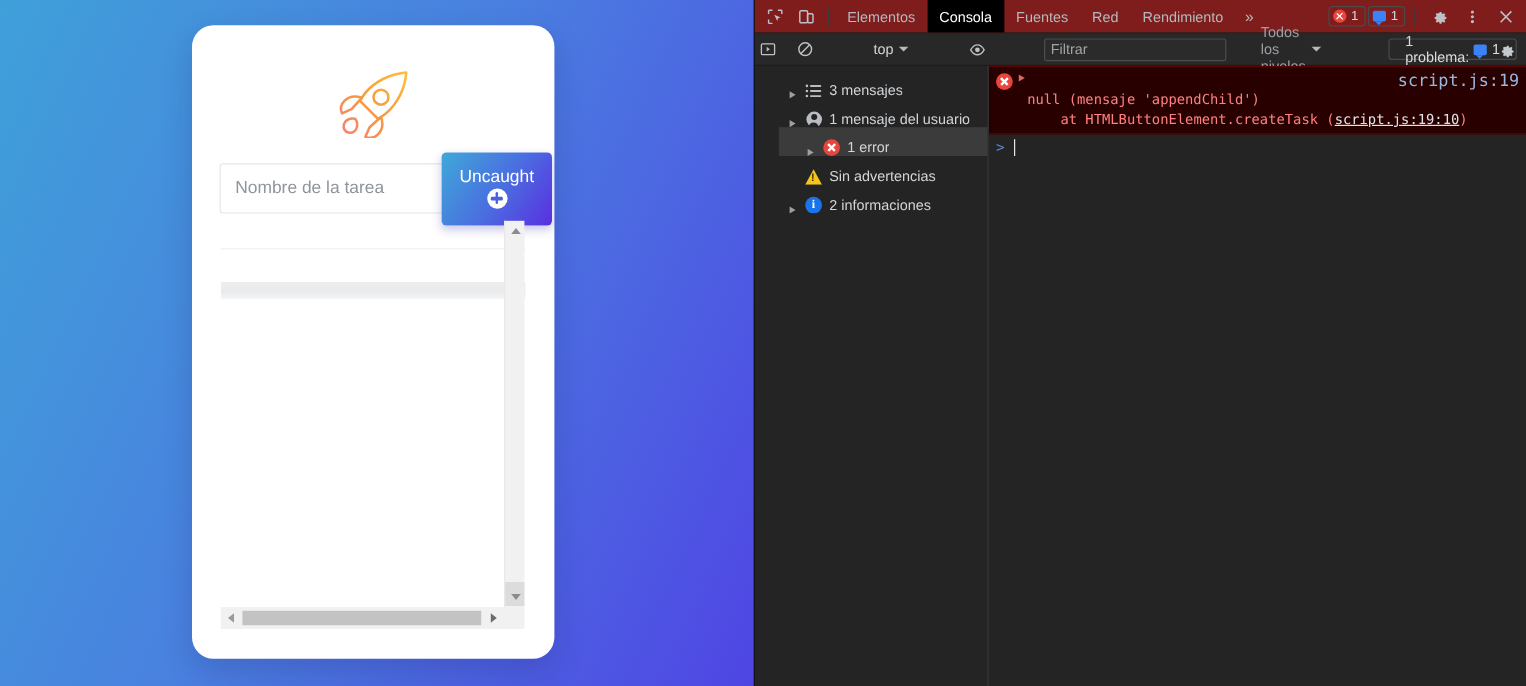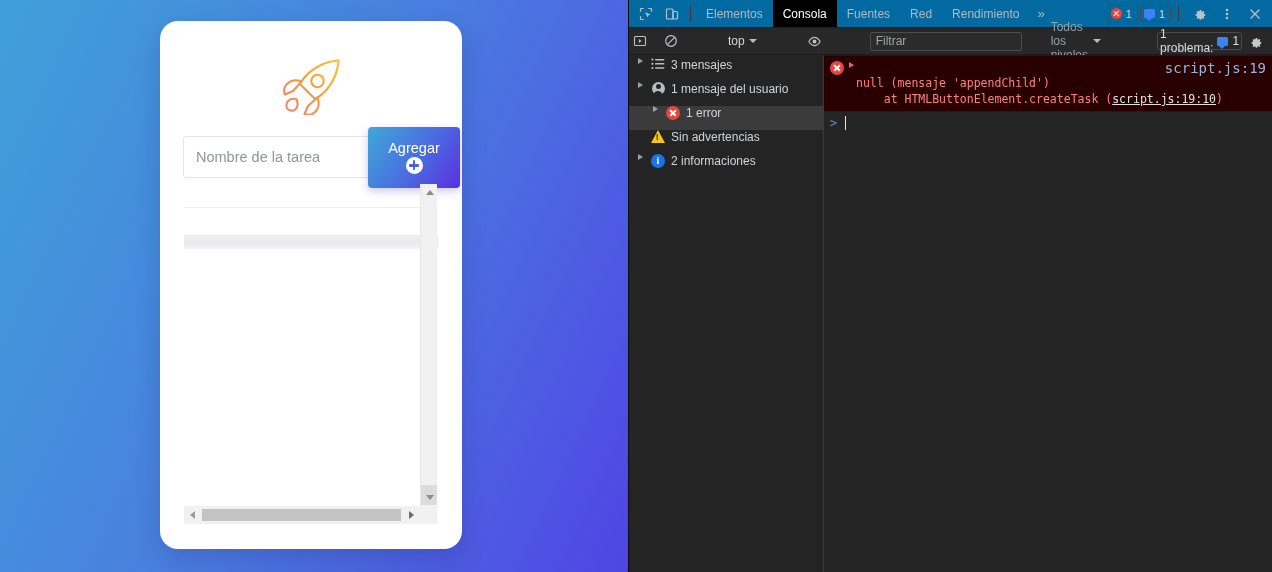--- a/index.html
+++ b/index.html
@@ -207,21 +207,21 @@
     background: #242424;
     color: #c9cdd1;
     font-size: 12px;
     border-left: 1px solid #0c0c0c;
     box-sizing: border-box;
   }
 
   .dt-tabbar {
     position: relative;
     height: 27px;
-    background: #0369a1;
+    background: #7f1d1d;
     border-bottom: 1px solid #1c1c1c;
     display: flex;
     align-items: center;
     padding-left: 4px;
   }
   .icon-btn {
     width: 26px; height: 24px;
     display: flex; align-items: center; justify-content: center;
     cursor: pointer;
     color: #bdc1c6;
@@ -339,21 +339,21 @@
     padding: 0 6px;
     color: #9aa0a6;
     font-size: 12px;
     cursor: pointer;
     margin-left: 6px;
   }
   .problems-pill {
     display: flex; align-items: center; gap: 4px;
     border: 1px solid #4a4a4a;
     border-radius: 3px;
-    padding: 1px 2px;
+    padding: 1px 13px;
     height: 18px;
     box-sizing: border-box;
     color: #dadde0;
     font-size: 12px;
     cursor: pointer;
     margin-left: 6px;
   }
   .hidden-count {
     color: #9aa0a6;
     font-size: 12px;
@@ -377,27 +377,28 @@
     width: 195px;
     background: #242424;
     border-right: 1px solid #3a3a3a;
     box-sizing: border-box;
     padding-top: 3px;
     flex: none;
   }
   .cs-row {
     height: 24px;
     display: flex;
-    align-items: flex-start;
+    align-items: flex-end;
     padding-left: 5px;
     cursor: pointer;
     color: #d2d5d8;
     font-size: 12px;
     white-space: nowrap;
     overflow: hidden;
+    margin-left: 20px;
   }
   .cs-row.selected { background: #3b3b3b; padding-left: 20px; }
   .cs-twisty {
     width: 13px;
     display: flex; align-items: center; justify-content: center;
     flex: none;
   }
   .cs-twisty .t {
     width: 0; height: 0;
     border-top: 3.5px solid transparent;
@@ -559,21 +560,21 @@
               <circle cx="37.5" cy="24" r="6.2"></circle>
               <path d="M16 42 C11.5 41 7.5 43 6.5 47 C5.8 50 7.5 52.8 10.5 53.5 C14 54.3 17 52 17.5 48.5 C17.9 45.8 17.3 43.4 16 42 Z"></path>
             </g>
           </svg>
         </span>
       </div>
 
       <div class="form-row">
         <input class="task-input" type="text" placeholder="Nombre de la tarea" style="">
         <button class="add-btn">
-          <span class="lbl">Agregar</span>
+          <span class="lbl">Uncaught</span>
           <span class="plus-circle"></span>
         </button>
       </div>
 
       <div class="list-top-rule"></div>
 
       <div class="task-list-area">
         <div class="ghost-row"></div>
       </div>
 

